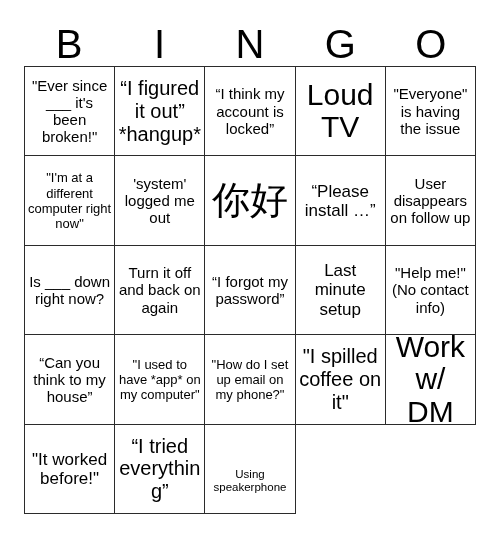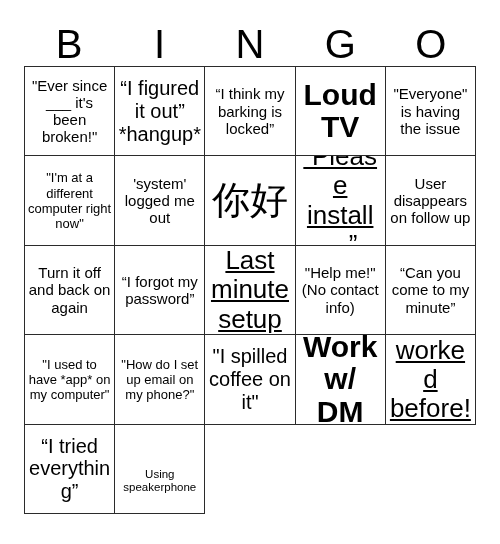--- a/index.html
+++ b/index.html
@@ -77,22 +77,22 @@
     line-height: 1.12;
     white-space: pre-line;
     word-wrap: break-word;
   }
 
   
   .fs-xs  .txt { font-size: 11.5px; line-height: 1.18; margin-top: 25px; }
   .fs-sm  .txt { font-size: 13px;   line-height: 1.16; }
   .fs-md  .txt { font-size: 15px;   line-height: 1.15; }
   .fs-lg  .txt { font-size: 20px;   line-height: 1.14; }
-  .fs-xl  .txt { font-size: 26px;   line-height: 1.12; text-decoration: underline; }
-  .fs-xxl .txt { font-size: 30px;   line-height: 1.08; font-weight: bold; }
+  .fs-xl  .txt { font-size: 17px;   line-height: 1.12; }
+  .fs-xxl .txt { font-size: 30px;   line-height: 1.08; }
   .fs-cjk .txt { font-size: 38px;   line-height: 1.05; font-family: "DejaVu Sans", sans-serif; }
 </style>
 </head>
 <body>
 
 <div class="card">
 
   <div class="header-row">
     <div class="header-cell">B</div>
     <div class="header-cell">I</div>
@@ -102,21 +102,21 @@
   </div>
 
   <div class="grid" id="bingo-grid">
       <div class="cell fs-md">
         <span class="txt">"Ever since ___ it's been broken!"</span>
       </div>
       <div class="cell fs-lg">
         <span class="txt">“I figured it out” *hangup*</span>
       </div>
       <div class="cell fs-md">
-        <span class="txt">“I think my barking is locked”</span>
+        <span class="txt">“I think my account is locked”</span>
       </div>
       <div class="cell fs-xxl">
         <span class="txt">Loud TV</span>
       </div>
       <div class="cell fs-md">
         <span class="txt">"Everyone" is having the issue</span>
       </div>
       <div class="cell fs-sm">
         <span class="txt">"I'm at a different computer right now"</span>
       </div>
@@ -126,33 +126,36 @@
       <div class="cell fs-cjk">
         <span class="txt">你好</span>
       </div>
       <div class="cell fs-xl">
         <span class="txt">“Please install …”</span>
       </div>
       <div class="cell fs-md">
         <span class="txt">User disappears on follow up</span>
       </div>
       <div class="cell fs-md">
+        <span class="txt">Is ___ down right now?</span>
+      </div>
+      <div class="cell fs-md">
         <span class="txt">Turn it off and back on again</span>
       </div>
       <div class="cell fs-md">
         <span class="txt">“I forgot my password”</span>
       </div>
       <div class="cell fs-xl">
         <span class="txt">Last minute setup</span>
       </div>
       <div class="cell fs-md">
         <span class="txt">"Help me!" (No contact info)</span>
       </div>
       <div class="cell fs-md">
-        <span class="txt">“Can you come to my minute”</span>
+        <span class="txt">“Can you think to my house”</span>
       </div>
       <div class="cell fs-sm">
         <span class="txt">"I used to have *app* on my computer"</span>
       </div>
       <div class="cell fs-sm">
         <span class="txt">"How do I set up email on my phone?"</span>
       </div>
       <div class="cell fs-lg">
         <span class="txt">"I spilled coffee on it"</span>
       </div>

